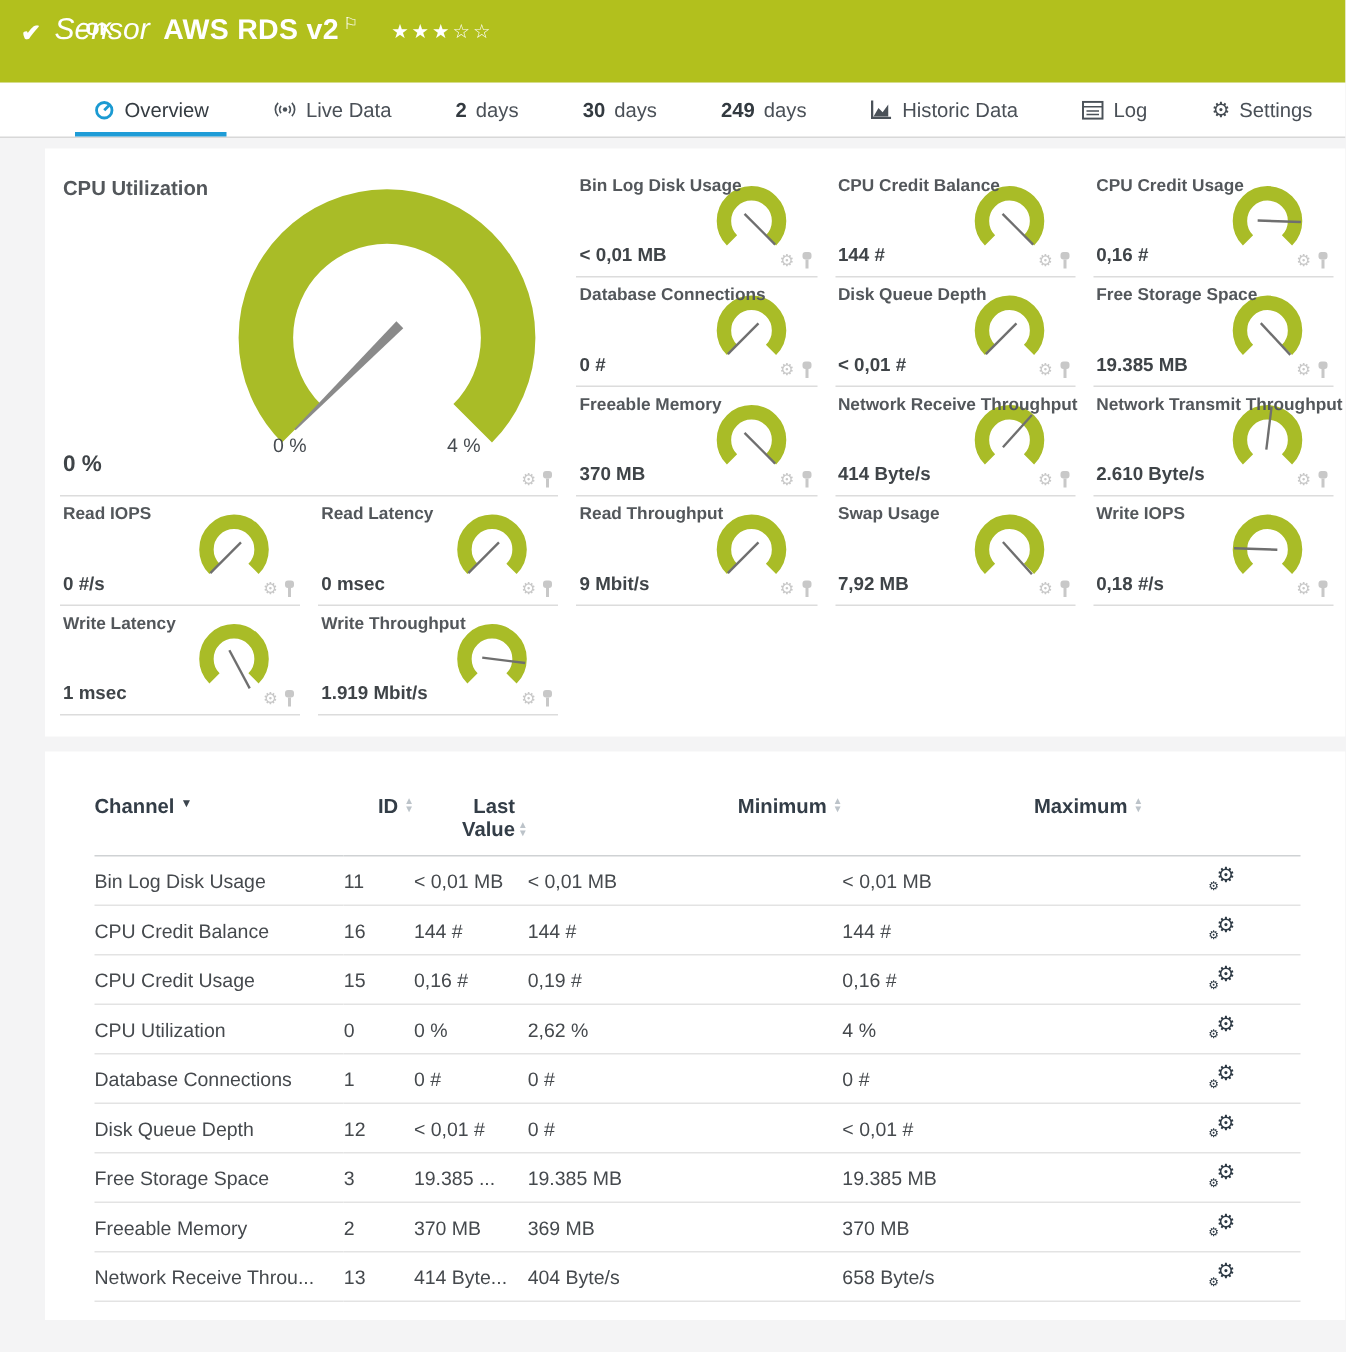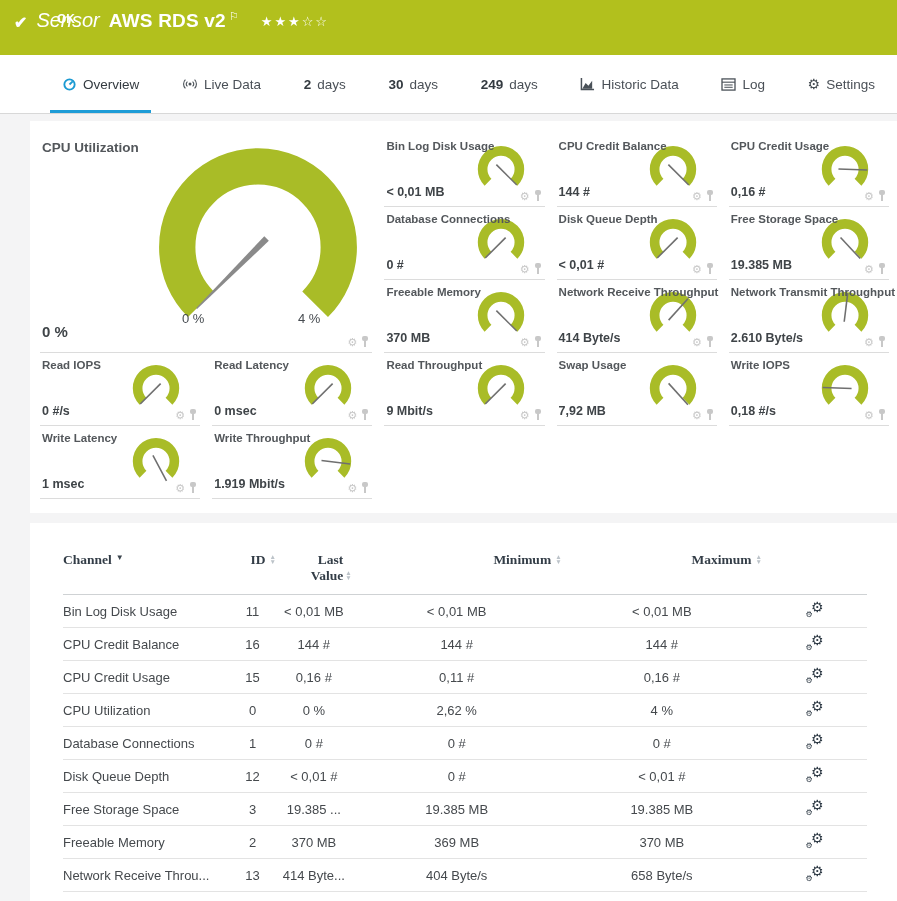--- a/index.html
+++ b/index.html
@@ -18,21 +18,21 @@
   .hdr-line { display:flex; align-items:baseline; }
   .check-icon { font-size:16px; font-weight:bold; margin-right:9px; position:relative; top:1px; }
   .sensor-word { font-style:italic; font-size:20px; margin-right:9px; }
   .sensor-title { font-size:19px; font-weight:bold; letter-spacing:.2px; }
   .flag-icon { font-size:11px; position:relative; top:-7px; margin-left:3px; }
   .stars { margin-left:22px; font-size:13px; letter-spacing:2px; position:relative; top:-1px; }
   .status-ok { position:absolute; left:57px; top:12px; font-size:12px; font-weight:bold; }
 
   
   .tabs {
-    height:59px; background:#fff; border-bottom:1px solid #d8d8d8;
+    height:37px; background:#fff; border-bottom:1px solid #d8d8d8;
     display:flex; align-items:stretch; justify-content:space-between;
     padding:0 10px 0 50px;
   }
   .tab { display:flex; align-items:center; gap:6px; font-size:13.5px; color:#4a5057;
          cursor:pointer; position:relative; padding:0 12px; white-space:nowrap; }
   .tab .num { font-weight:bold; color:#333a40; }
   .tab.active { color:#343b41; }
   .tab.active::after { content:""; position:absolute; left:0; right:0; bottom:0; height:3px; background:#1e9cd7; }
   .tab svg { display:block; }
   .tab .uni-icon { font-size:14px; color:#454c53; }
@@ -59,25 +59,25 @@
   .big-svg { position:absolute; right:8px; top:12px; }
   .scale-label { position:absolute; font-size:13px; color:#464b50; }
   .scale-min { left:142px; bottom:26px; }
   .scale-max { left:258px; bottom:26px; }
 
   
   .table-panel { padding:25px 30px 12px 33px; }
   table { border-collapse:collapse; width:100%; table-layout:fixed; }
   th { font-size:13.5px; font-weight:bold; color:#333d47; vertical-align:top; padding:4px 0 10px 0; text-align:right; }
   th.c-channel { text-align:left; }
-  th .hdr-flex { display:inline-flex; align-items:flex-start; gap:4px; cursor:pointer;font-family:Liberation Serif, serif; }
+  th .hdr-flex { display:inline-flex; align-items:flex-start; gap:4px; cursor:pointer; }
   thead tr { border-bottom:1px solid #cfd2d4; }
   .sort-both { display:inline-flex; flex-direction:column; font-size:6.5px; line-height:5px; color:#bcc3c9; position:relative; top:2px; }
   .sort-down { font-size:8px; color:#3c454e; position:relative; top:1px; }
-  td { font-size:13px; color:#45494d; height:33px; padding:0; text-align:center; }
+  td { font-size:13px; color:#45494d; height:33px; padding:0; text-align:left; }
   td.c-channel { text-align:left; }
   td.c-action { text-align:center; }
   tbody tr { border-bottom:1px solid #e3e3e3; }
   .row-gear { position:relative; display:inline-block; width:18px; height:16px; cursor:pointer; }
   .row-gear .g-big { position:absolute; right:0; top:-2px; font-size:14px; color:#2e3a45; line-height:1; }
   .row-gear .g-small { position:absolute; left:0; bottom:-1px; font-size:8px; color:#2e3a45; line-height:1; }
 </style>
 </head>
 <body>
 
@@ -415,21 +415,21 @@
             <td class="c-id">16</td>
             <td class="c-last">144 #</td>
             <td class="c-min">144 #</td>
             <td class="c-max">144 #</td>
             <td class="c-action"><span class="row-gear"><span class="g-big">⚙</span><span class="g-small">⚙</span></span></td>
           </tr>
           <tr>
             <td class="c-channel">CPU Credit Usage</td>
             <td class="c-id">15</td>
             <td class="c-last">0,16 #</td>
-            <td class="c-min">0,11 #</td>
+            <td class="c-min">0,19 #</td>
             <td class="c-max">0,16 #</td>
             <td class="c-action"><span class="row-gear"><span class="g-big">⚙</span><span class="g-small">⚙</span></span></td>
           </tr>
           <tr>
             <td class="c-channel">CPU Utilization</td>
             <td class="c-id">0</td>
             <td class="c-last">0 %</td>
             <td class="c-min">2,62 %</td>
             <td class="c-max">4 %</td>
             <td class="c-action"><span class="row-gear"><span class="g-big">⚙</span><span class="g-small">⚙</span></span></td>

